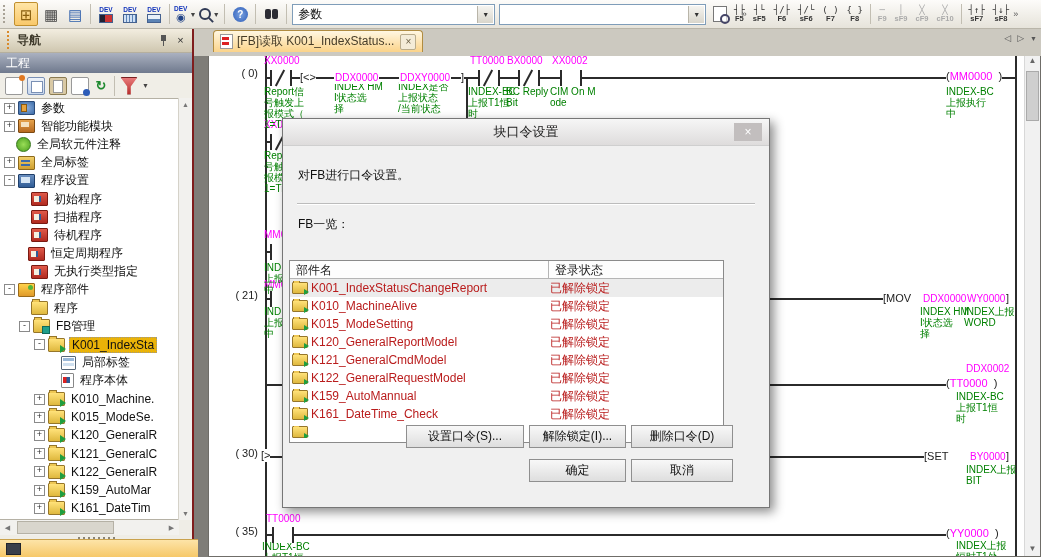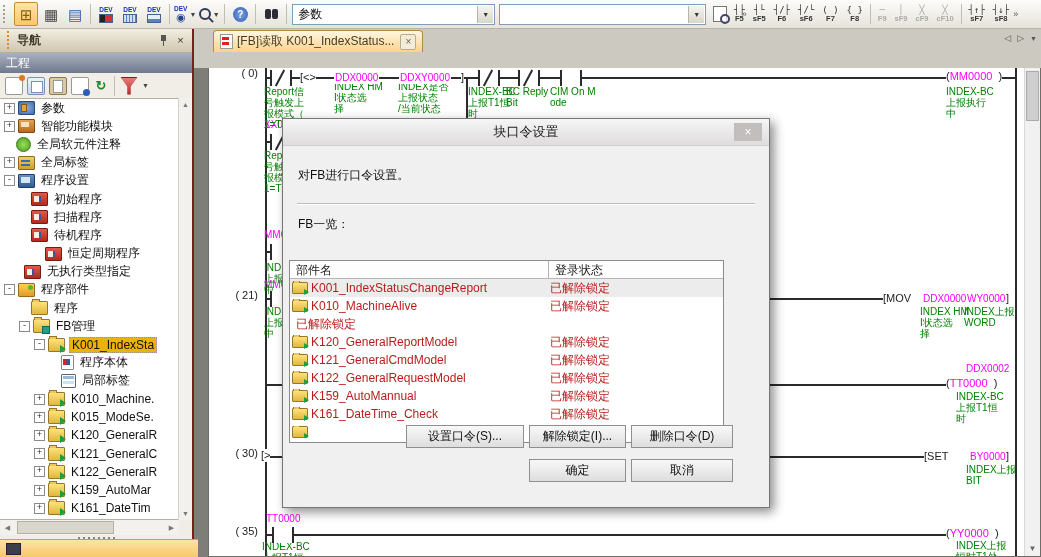--- a/index.html
+++ b/index.html
@@ -115,21 +115,21 @@
   .hscr{position:absolute;left:0;bottom:22px;width:179px;height:15px;background:#f2f1ee;display:flex;align-items:center;}
   .hscr .a{width:15px;text-align:center;font-size:7px;color:#777;}
   .hthumb{width:95px;height:11px;background:#d9d6cd;border:1px solid #b5b1a5;margin-left:2px;}
   .splitdots{position:absolute;left:0;bottom:17px;width:100%;height:5px;display:flex;justify-content:center;gap:3px;align-items:center;}
   .splitdots i{width:2px;height:2px;background:#8a8578;display:block;}
   .nav-foot{position:absolute;left:0;bottom:0;width:100%;height:17px;
      background:linear-gradient(#fde4a8,#f6c869);border-top:1px solid #caa24d;display:flex;align-items:center;padding-left:6px;}
   .nav-foot .mon{width:13px;height:10px;background:#3a3f4a;border:1px solid #20242c;}
 
   
-  .tabstrip{position:absolute;left:194px;top:28px;right:0;height:40px;background:#ccc9c0;z-index:3;}
+  .tabstrip{position:absolute;left:194px;top:28px;right:0;height:28px;background:#ccc9c0;z-index:3;}
   .tab{position:absolute;left:19px;top:2px;height:21px;background:linear-gradient(#fff7e2,#fbd389);
      border:1px solid #b08c41;border-bottom:none;border-radius:4px 4px 0 0;
      display:flex;align-items:center;padding:0 6px;color:#463c28;font-size:12px;}
   .tabico{width:11px;height:13px;background:#fff;border:1px solid #999;position:relative;margin-right:4px;}
   .tabico::after{content:"";position:absolute;left:1px;top:2px;width:7px;height:3px;background:#d22;box-shadow:0 5px 0 #d22;}
   .tabx{width:14px;height:14px;margin-left:6px;border:1px solid #b9ac8c;background:#f4ecd8;color:#6a5f44;
      display:flex;align-items:center;justify-content:center;font-size:10px;border-radius:2px;}
   .tabarrows{position:absolute;right:4px;top:5px;display:flex;gap:6px;color:#555;font-size:9px;align-items:center;}
   .editor{position:absolute;left:208px;top:52px;right:0;bottom:0;background:#fff;
      border:1px solid #6f6d68;overflow:hidden;z-index:2;}
@@ -364,26 +364,26 @@
         <div class="trow" style="padding-left: 19px;">
           <span class="tnoexp"></span>
           <span class="ti prog"></span>
           <span class="lbl">扫描程序</span>
         </div>
         <div class="trow" style="padding-left: 19px;">
           <span class="tnoexp"></span>
           <span class="ti prog"></span>
           <span class="lbl">待机程序</span>
         </div>
-        <div class="trow" style="padding-left: 33px; align-items: center;">
+        <div class="trow" style="padding-left: 16px; align-items: center;">
           <span class="tnoexp"></span>
           <span class="ti prog"></span>
           <span class="lbl">恒定周期程序</span>
         </div>
-        <div class="trow" style="padding-left: 12px;">
+        <div class="trow" style="padding-left: 19px;">
           <span class="tnoexp"></span>
           <span class="ti prog"></span>
           <span class="lbl">无执行类型指定</span>
         </div>
         <div class="trow" style="padding-left: 4px;">
           <span class="texp">-</span>
           <span class="ti parts"></span>
           <span class="lbl">程序部件</span>
         </div>
         <div class="trow" style="padding-left: 19px;">
@@ -396,27 +396,27 @@
           <span class="ti fbm"></span>
           <span class="lbl">FB管理</span>
         </div>
         <div class="trow sel" style="padding-left: 34px;">
           <span class="texp">-</span>
           <span class="ti kfold"></span>
           <span class="lbl">K001_IndexSta</span>
         </div>
         <div class="trow" style="padding-left: 49px;">
           <span class="tnoexp"></span>
+          <span class="ti tbl"></span>
+          <span class="lbl">局部标签</span>
+        </div>
+        <div class="trow" style="padding-left: 49px;">
+          <span class="tnoexp"></span>
           <span class="ti page"></span>
           <span class="lbl">程序本体</span>
-        </div>
-        <div class="trow" style="padding-left: 49px;">
-          <span class="tnoexp"></span>
-          <span class="ti tbl"></span>
-          <span class="lbl">局部标签</span>
         </div>
         <div class="trow" style="padding-left: 34px;">
           <span class="texp">+</span>
           <span class="ti kfold"></span>
           <span class="lbl">K010_Machine.</span>
         </div>
         <div class="trow" style="padding-left: 34px;">
           <span class="texp">+</span>
           <span class="ti kfold"></span>
           <span class="lbl">K015_ModeSe.</span>
@@ -610,20 +610,24 @@
             <span class="c2">已解除锁定</span>
           </div>
           <div class="fbrow">
             <span class="c1">
               <span class="fbico"></span>
               <span>K010_MachineAlive</span>
             </span>
             <span class="c2">已解除锁定</span>
           </div>
           <div class="fbrow">
+            <span class="c1">
+              <span class="fbico"></span>
+              <span>K015_ModeSetting</span>
+            </span>
             <span class="c2">已解除锁定</span>
           </div>
           <div class="fbrow">
             <span class="c1">
               <span class="fbico"></span>
               <span>K120_GeneralReportModel</span>
             </span>
             <span class="c2">已解除锁定</span>
           </div>
           <div class="fbrow">

